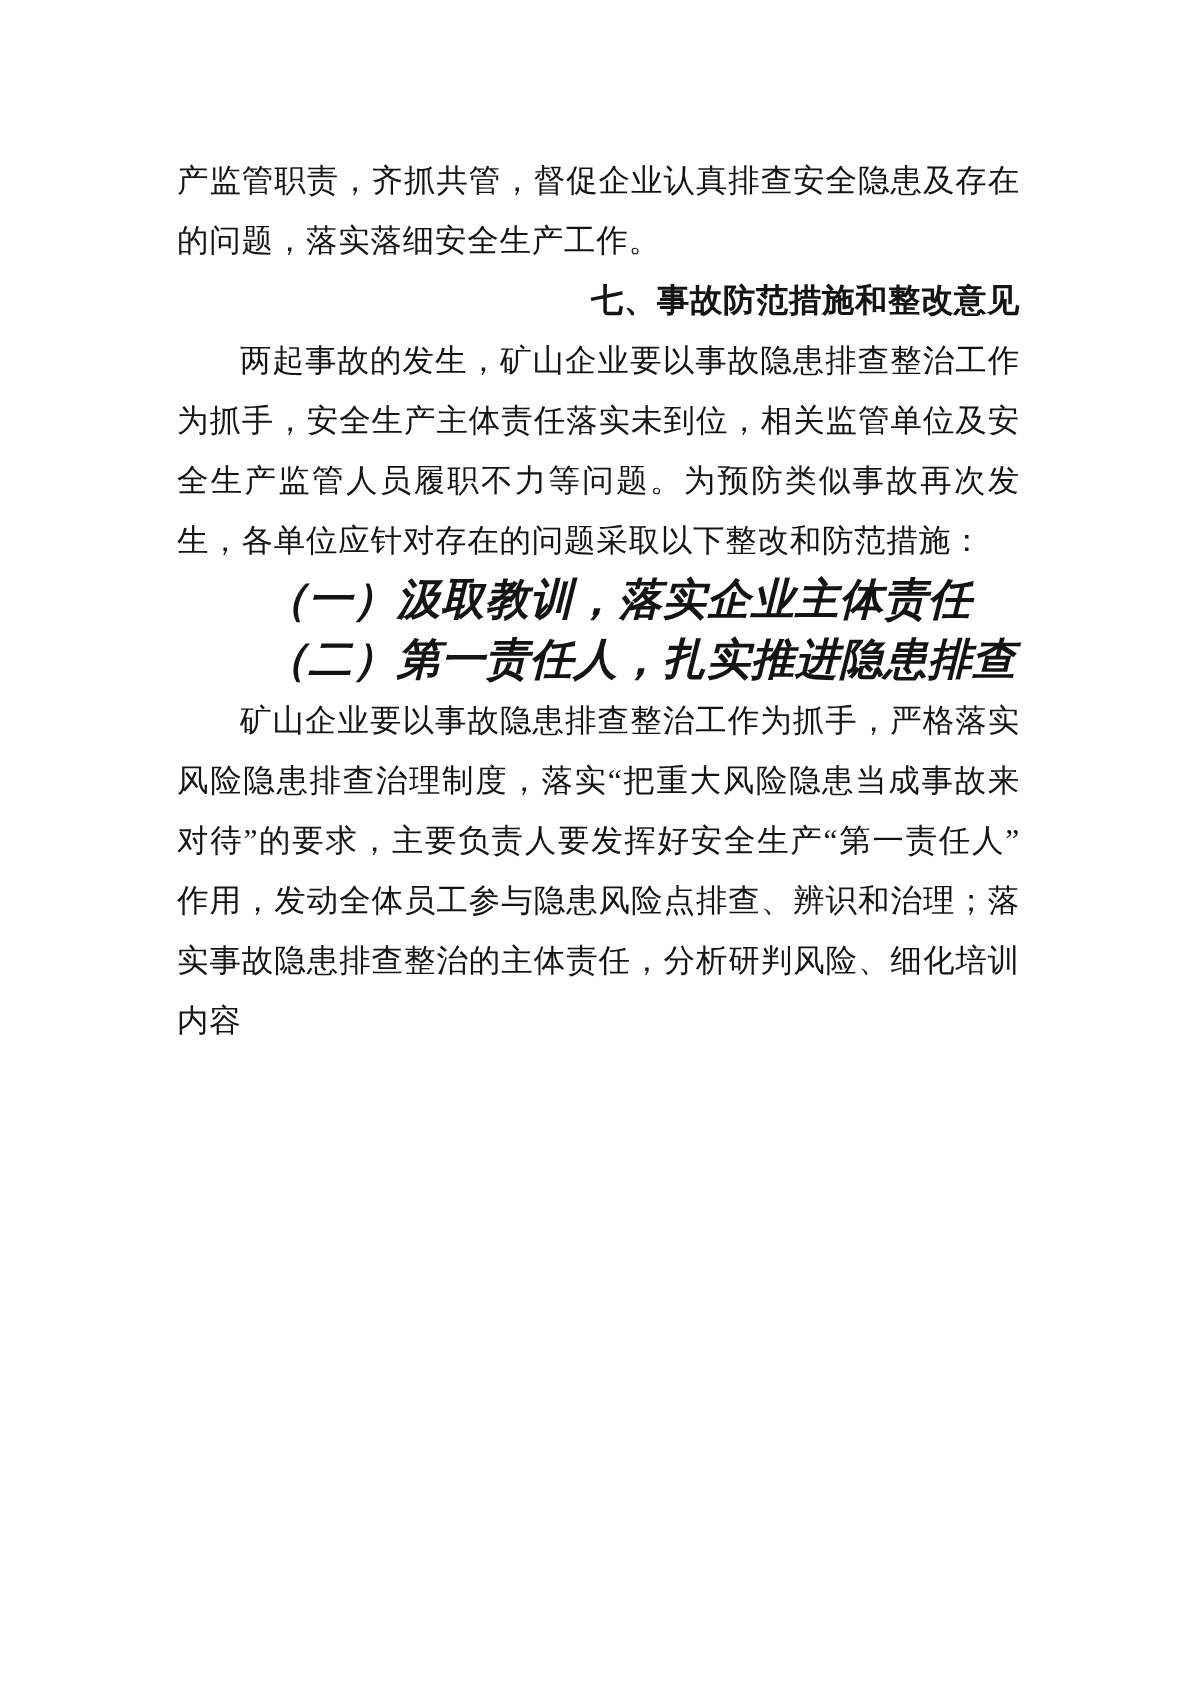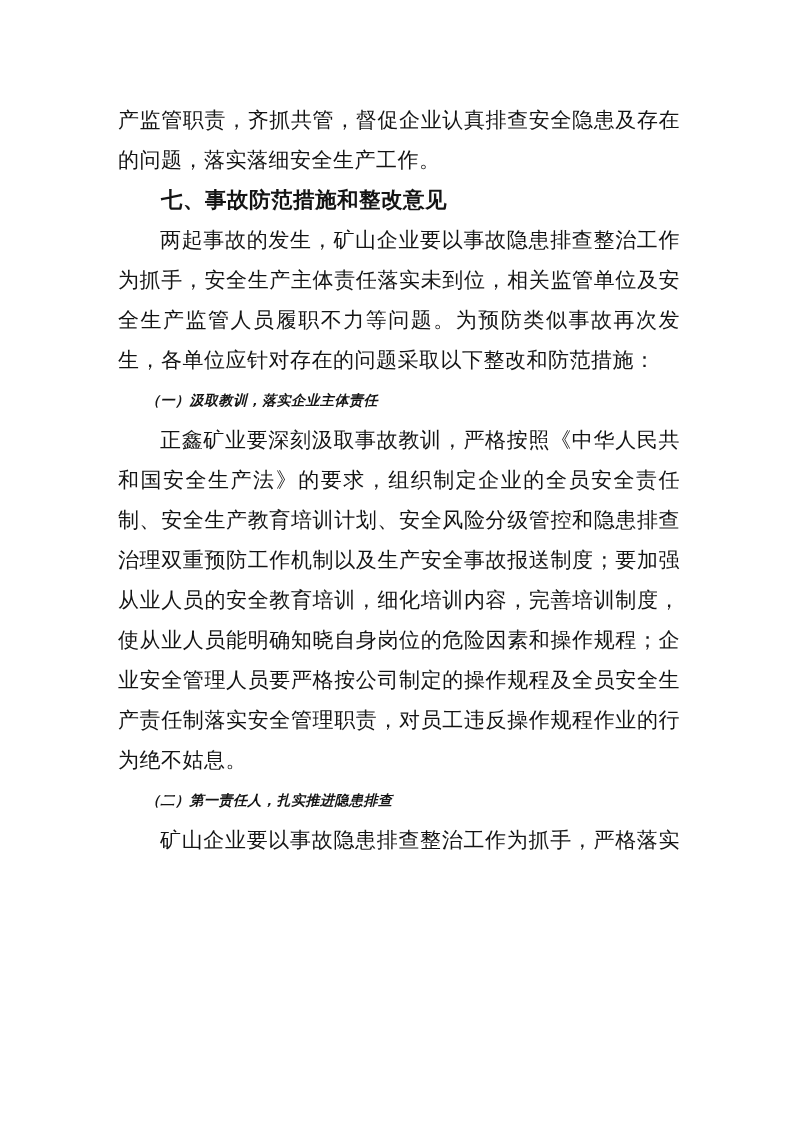--- a/index.html
+++ b/index.html
@@ -35,27 +35,28 @@
     text-indent: 2em;
   }
   .heading1 {
     margin: 0;
     font-family: "Liberation Sans", "DejaVu Sans", sans-serif;
     font-weight: bold;
     font-size: 21.5px;
     line-height: 40px;
     letter-spacing: 0.5px;
     text-indent: 2em;
+    text-align: right;
   }
   .heading2 {
     margin: 0;
     font-family: Liberation Sans, sans-serif;
     font-weight: bold;
     font-style: italic;
-    font-size: 14px;
+    font-size: 29px;
     line-height: 40px;
     letter-spacing: 0.5px;
     text-indent: 2em;
   }
   .footer {
     position: absolute;
     left: 0;
     top: 992px;
     width: 100%;
     text-align: center;
@@ -74,21 +75,20 @@
   <div class="content">
 
     <p class="para">产监管职责，齐抓共管，督促企业认真排查安全隐患及存在的问题，落实落细安全生产工作。</p>
 
     <p class="heading1">七、事故防范措施和整改意见</p>
 
     <p class="para indent">两起事故的发生，矿山企业要以事故隐患排查整治工作为抓手，安全生产主体责任落实未到位，相关监管单位及安全生产监管人员履职不力等问题。为预防类似事故再次发生，各单位应针对存在的问题采取以下整改和防范措施：</p>
 
     <p class="heading2">（一）汲取教训，落实企业主体责任</p>
 
-    <p class="para indent">正鑫矿业要深刻汲取事故教训，严格按照《中华人民共和国安全生产法》的要求，组织制定企业的全员安全责任制、安全生产教育培训计划、安全风险分级管控和隐患排查治理双重预防工作机制以及生产安全事故报送制度；要加强从业人员的安全教育培训，细化培训内容，完善培训制度，使从业人员能明确知晓自身岗位的危险因素和操作规程；企业安全管理人员要严格按公司制定的操作规程及全员安全生产责任制落实安全管理职责，对员工违反操作规程作业的行为绝不姑息。</p>
 
     <p class="heading2">（二）第一责任人，扎实推进隐患排查</p>
 
     <p class="para indent">矿山企业要以事故隐患排查整治工作为抓手，严格落实风险隐患排查治理制度，落实“把重大风险隐患当成事故来对待”的要求，主要负责人要发挥好安全生产“第一责任人”作用，发动全体员工参与隐患风险点排查、辨识和治理；落实事故隐患排查整治的主体责任，分析研判风险、细化培训内容</p>
 
   </div>
 
   <div class="footer">- 20 -</div>
 
 </div>

